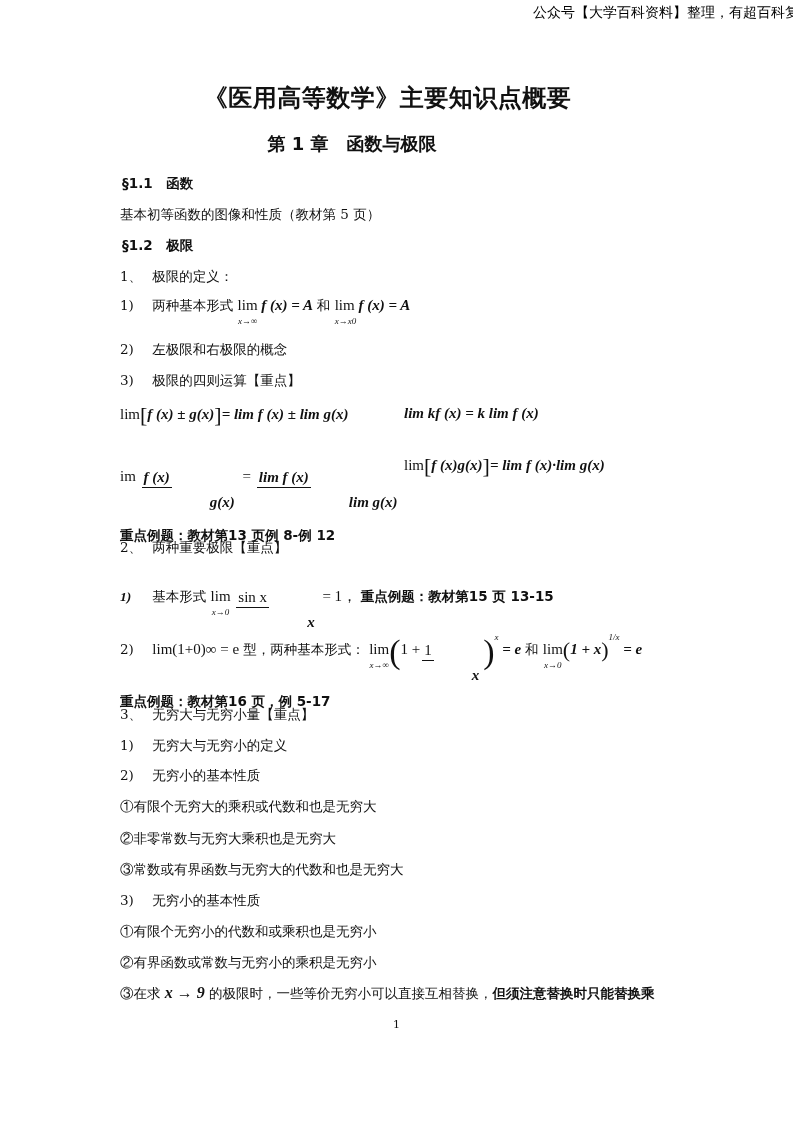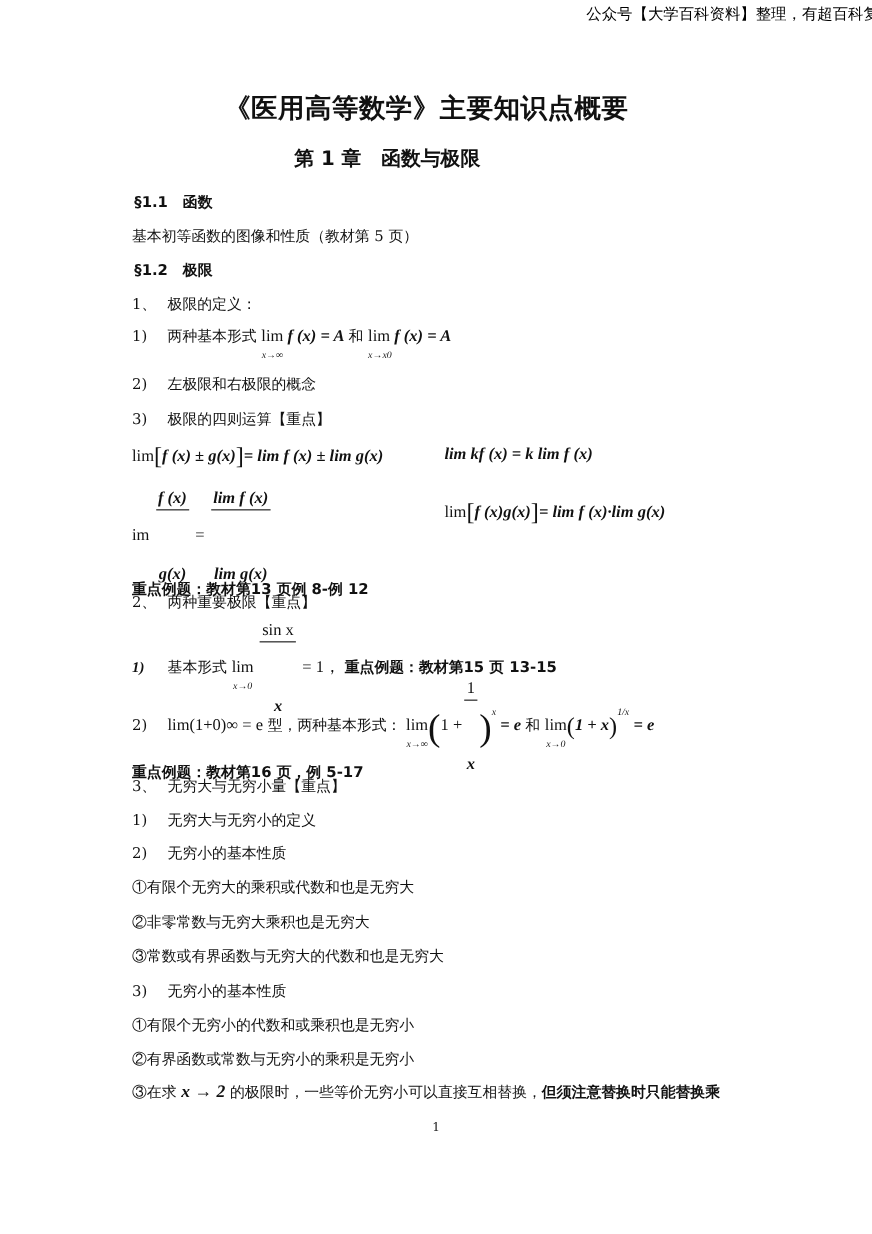--- a/index.html
+++ b/index.html
@@ -13,21 +13,21 @@
   .chapter { top: 132px; left: 0; width: 704px; text-align: center; font-size: 18px; font-weight: bold; font-family: "DejaVu Sans", sans-serif; }
   .sec { font-size: 13.5px; font-weight: bold; font-family: "DejaVu Sans", sans-serif; left: 122px; }
   .p { font-size: 13.5px; left: 120px; }
   .num { display: inline-block; width: 28px; }
   .bold { font-weight: bold; font-family: "DejaVu Sans", sans-serif; margin-top: 20px; }
   .bi { font-weight: bold; font-style: italic; font-family: "Liberation Serif", serif; }
   .math { font-family: "Liberation Serif", serif; font-size: 15px; }
   .it { font-style: italic; font-weight: bold; }
   .lim { position: relative; display: inline-block; text-align: center; }
   .lim .sub { position: absolute; left: 0; right: 0; top: 19px; font-size: 9px; font-style: italic; white-space: nowrap; }
-  .frac { display: inline-flex; flex-direction: column; align-items: center; vertical-align: middle; margin: 0 2px; }
+  .frac { display: inline-flex; align-items: center; vertical-align: middle; margin: 0 2px; gap: 36px; }
   .frac .n { border-bottom: 1px solid #111; padding: 0 2px 1px; line-height: 18px; }
   .frac .d { padding: 1px 2px 0; line-height: 18px; margin-top: 48px; }
   .bigbr { font-size: 22px; vertical-align: -3px; }
   .bigpar { font-size: 34px; vertical-align: -9px; font-weight: 200; }
   .sup { font-size: 9px; vertical-align: 14px; font-style: italic; }
   .pagenum { top: 1018px; left: 0; width: 793px; text-align: center; font-size: 11px; }
 </style>
 </head>
 <body>
 
@@ -153,17 +153,17 @@
 <div class="abs p" style="top:892px">
   <span class="num">3)</span>
   <span>无穷小的基本性质</span>
 </div>
 
 <div class="abs p" style="top:923px">①有限个无穷小的代数和或乘积也是无穷小</div>
 <div class="abs p" style="top:954px">②有界函数或常数与无穷小的乘积是无穷小</div>
 
 <div class="abs p" style="top:984px">
   <span>③在求</span>
-  <span class="math it" style="font-size:16px">x → 2</span>
+  <span class="math it" style="font-size:16px">x → 9</span>
   <span>的极限时，一些等价无穷小可以直接互相替换，</span><span class="bold">但须注意替换时只能替换乘</span>
 </div>
 
 <div class="abs pagenum">1</div>
 
 </body></html>

